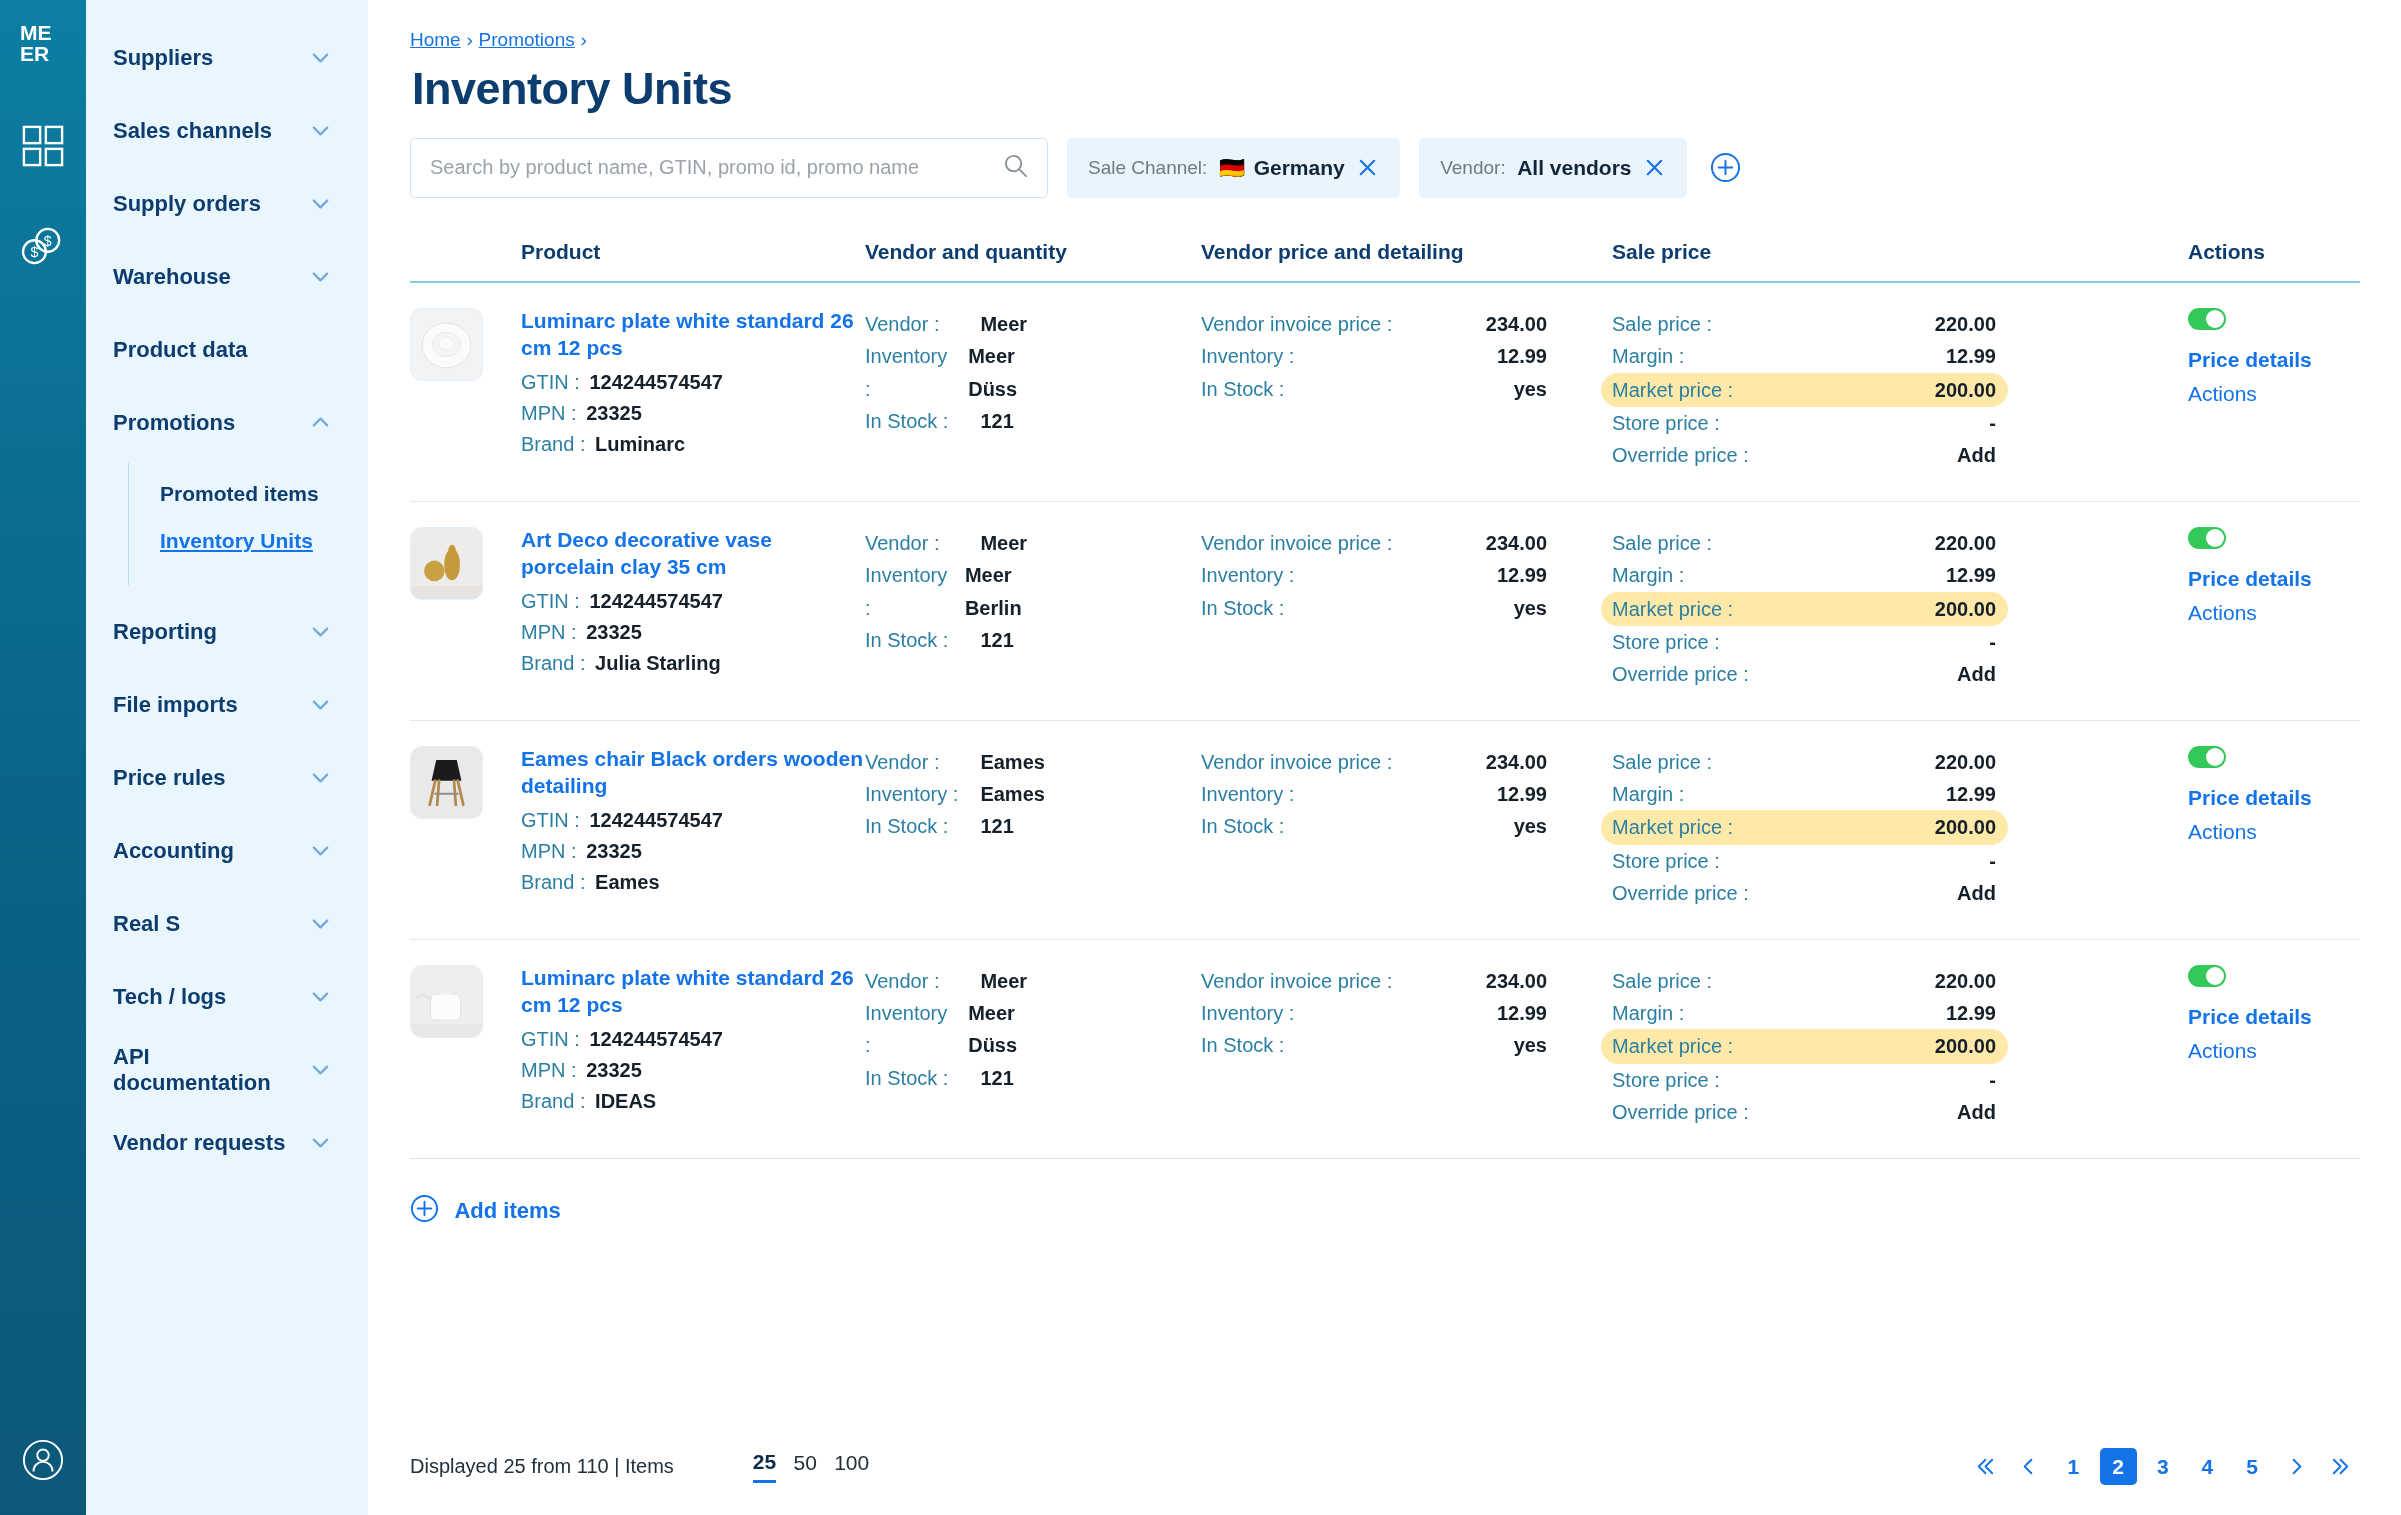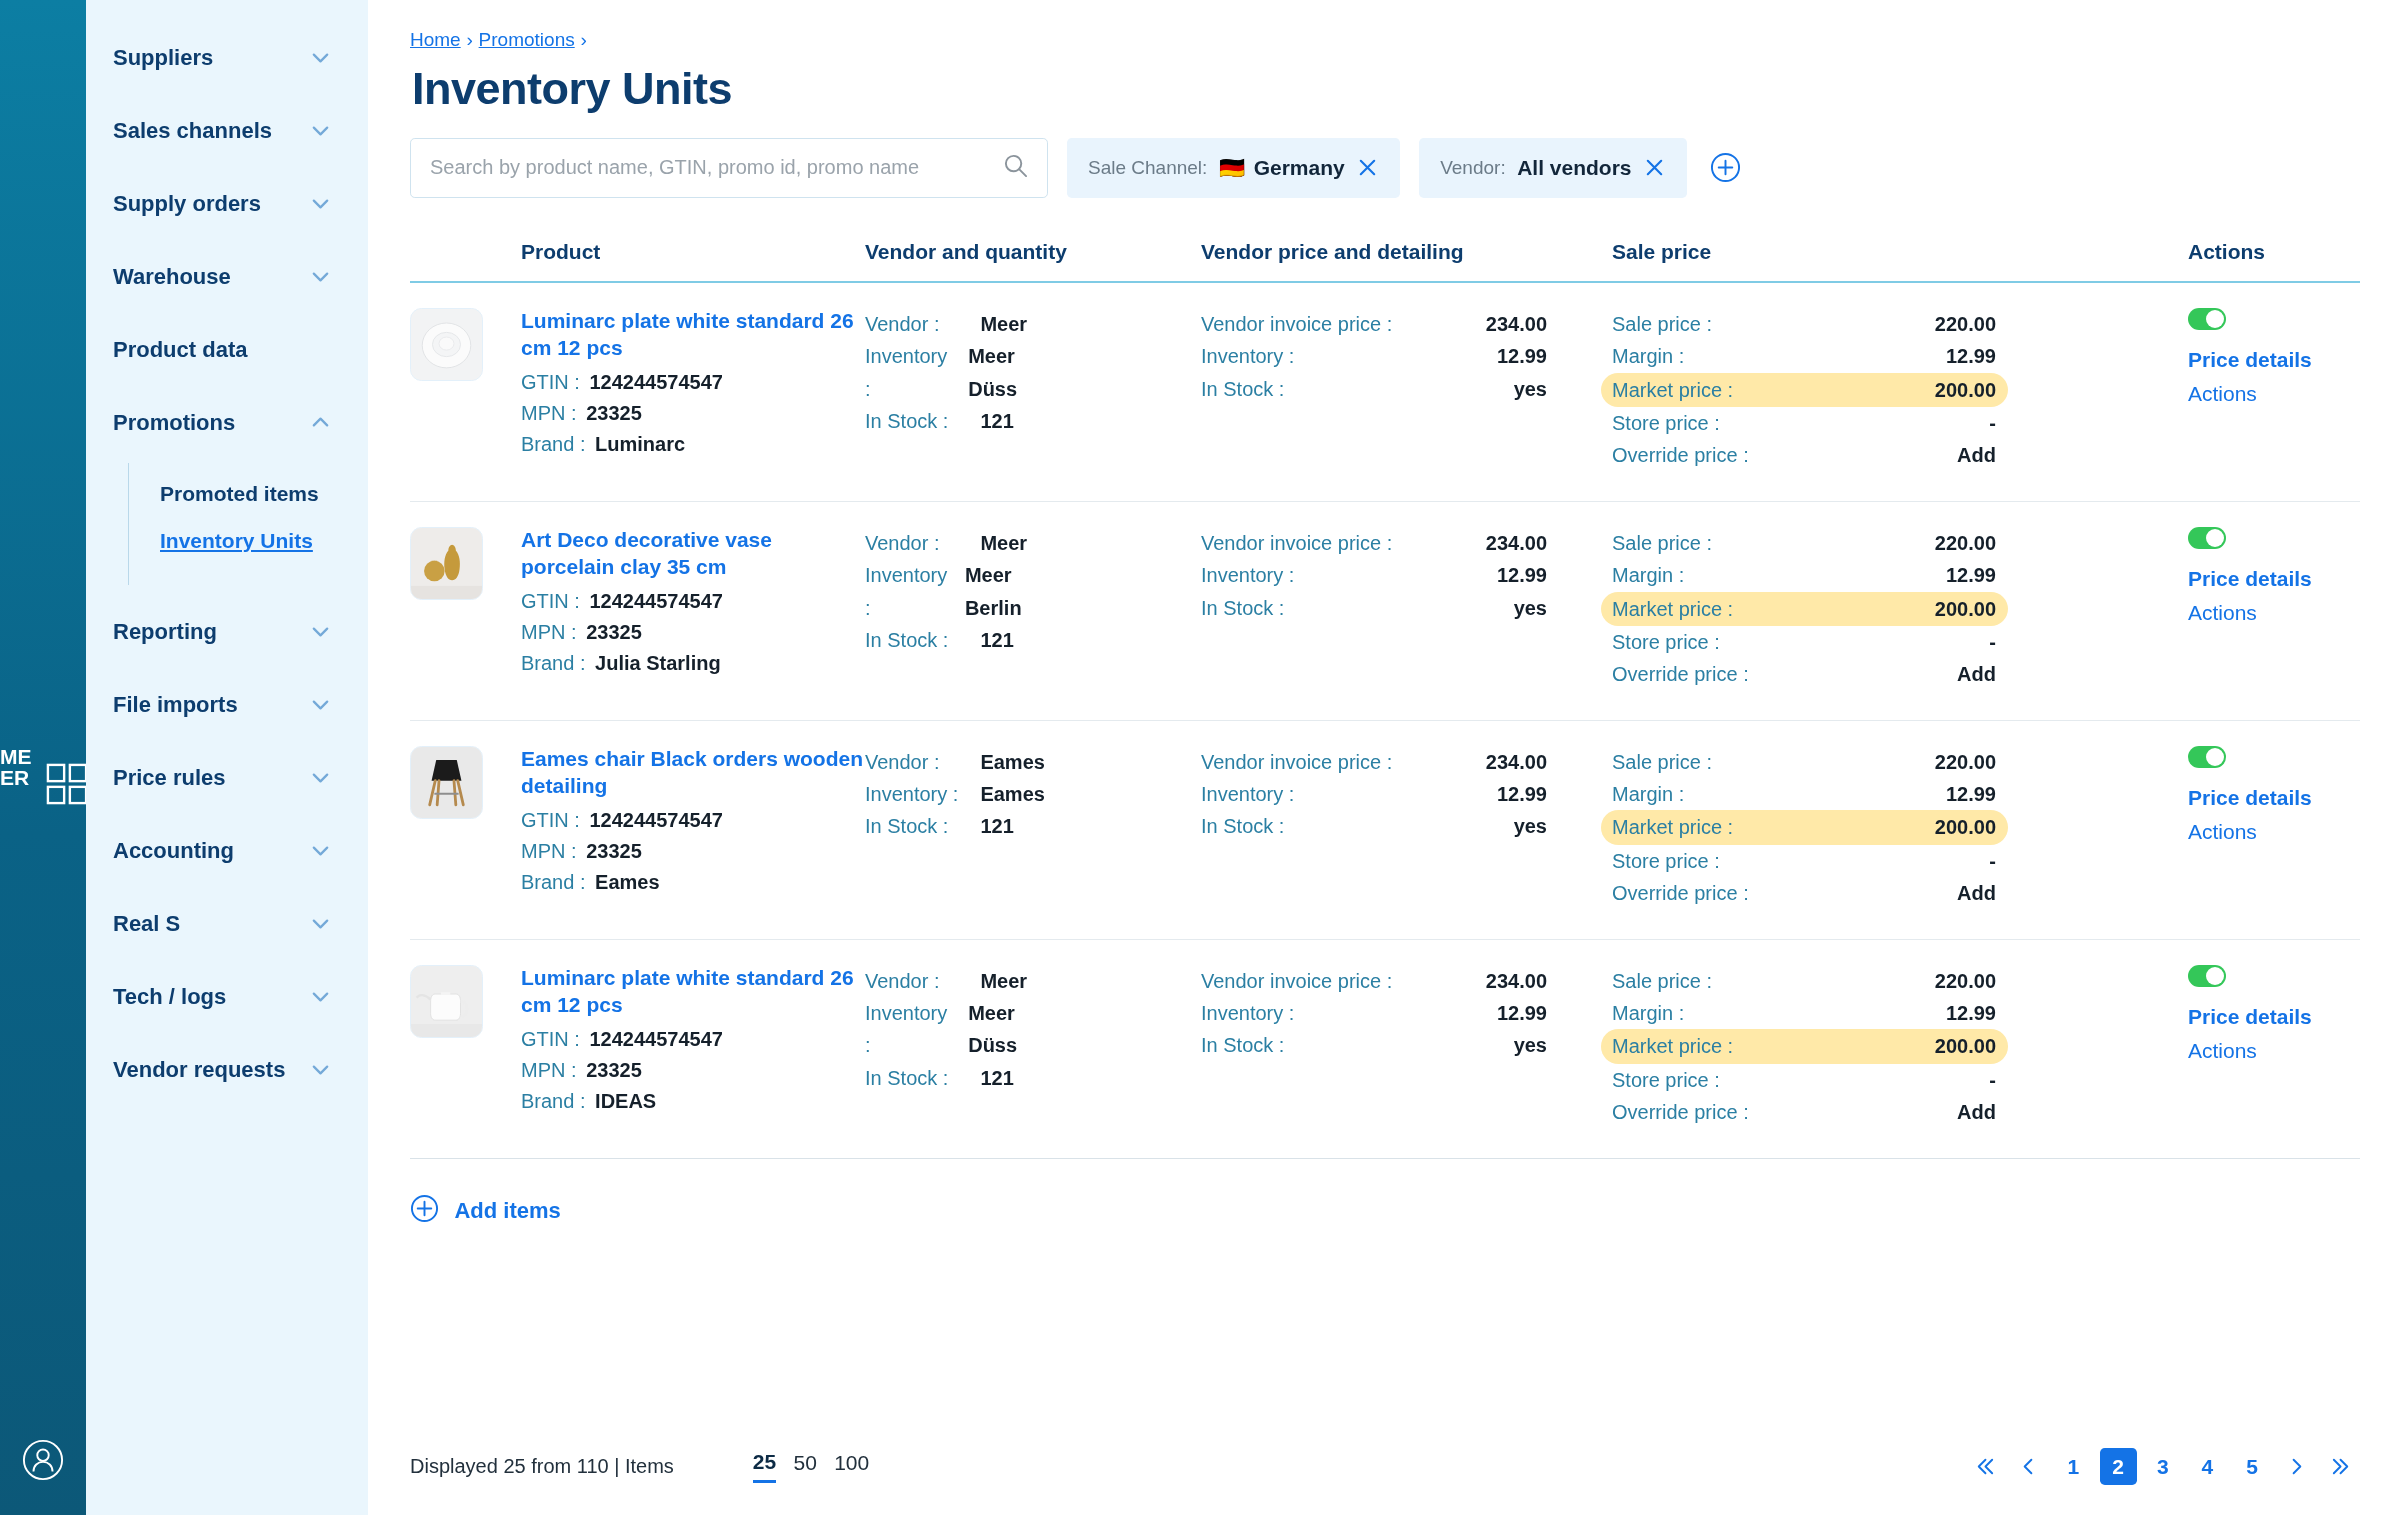--- a/index.html
+++ b/index.html
@@ -9,21 +9,21 @@
     background: #ffffff;
     overflow: hidden;
   }
   .app { display: flex; width: 2402px; height: 1516px; }
 
   
   .rail {
     width: 86px; flex: 0 0 86px;
     background: linear-gradient(180deg,#0c7ea3 0%,#0a6286 55%,#0c5878 100%);
     position: relative;
-    display: flex; flex-direction: row; align-items: center;
+    display: flex; flex-direction: column; align-items: center;
   }
   .rail-logo { margin-top: 21px; }
   .rail-icon { margin-top: 56px; }
   .rail-bottom { position: absolute; bottom: 35px; left: 0; right: 0; display: flex; justify-content: center; }
 
   
   .nav {
     width: 282px; flex: 0 0 282px;
     background: #eaf6fd;
     padding: 21px 0 0 0;
@@ -296,20 +296,28 @@
 
     <div class="nav-item">
       <span class="nav-label">Tech / logs</span>
       <span class="chev">
         <svg width="21" height="21" viewBox="0 0 22 22">
             <path d="M4 8l7 7 7-7" fill="none" stroke="#74a9d8" stroke-width="2.4" stroke-linecap="round" stroke-linejoin="round"></path>
           </svg>
       </span>
     </div>
 
+    <div class="nav-item">
+      <span class="nav-label two-line">API documentation</span>
+      <span class="chev">
+        <svg width="21" height="21" viewBox="0 0 22 22">
+            <path d="M4 8l7 7 7-7" fill="none" stroke="#74a9d8" stroke-width="2.4" stroke-linecap="round" stroke-linejoin="round"></path>
+          </svg>
+      </span>
+    </div>
 
     <div class="nav-item">
       <span class="nav-label">Vendor requests</span>
       <span class="chev">
         <svg width="21" height="21" viewBox="0 0 22 22">
             <path d="M4 8l7 7 7-7" fill="none" stroke="#74a9d8" stroke-width="2.4" stroke-linecap="round" stroke-linejoin="round"></path>
           </svg>
       </span>
     </div>
   </nav>

